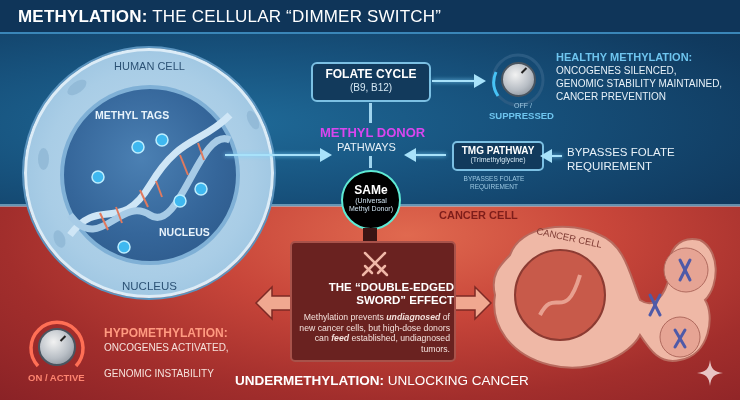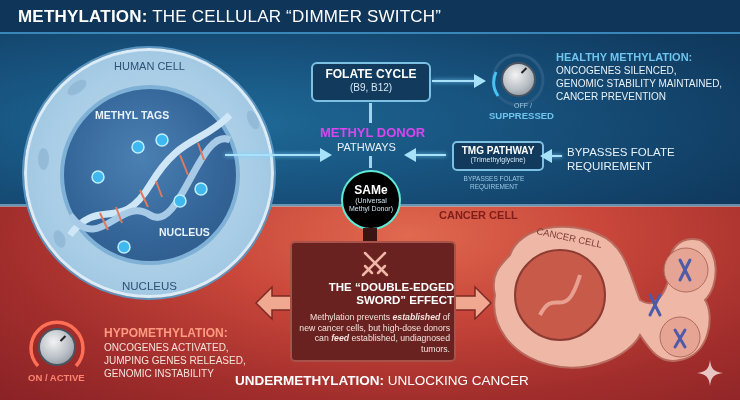--- a/index.html
+++ b/index.html
@@ -206,21 +206,21 @@
         <line x1="18" y1="25" x2="25" y2="18"></line>
           <line x1="5" y1="18" x2="12" y2="25"></line>
         <line x1="23" y1="23" x2="27" y2="27"></line>
           <line x1="7" y1="23" x2="3" y2="27"></line>
       </g>
     </svg>
     <div class="sword-title">
       <div>THE “DOUBLE-EDGED</div>
       <div>SWORD” EFFECT</div>
     </div>
-    <div class="sword-body"><span>Methylation prevents </span><b>established</b><span> of new cancer cells, but high-dose donors can </span><b>feed</b><span> established, undiagnosed tumors.</span></div>
+    <div class="sword-body"><span>Methylation prevents </span><b>undiagnosed</b><span> of new cancer cells, but high-dose donors can </span><b>feed</b><span> established, undiagnosed tumors.</span></div>
   </div>
 
   <div class="cancer-label">CANCER CELL</div>
   <svg class="cancer-cell" style="left:480px;top:215px;width:250px;height:160px;" viewBox="0 0 250 160">
     <path d="M30 40 C 40 10, 90 5, 120 20 C 145 30, 150 60, 160 85 C 175 95, 185 80, 190 60 C 185 35, 200 20, 220 25 C 240 35, 240 70, 225 85 C 235 100, 230 140, 200 145 C 180 150, 170 135, 160 120 C 150 140, 110 160, 70 150 C 30 140, 10 110, 15 80 C 10 60, 20 50, 30 40 Z" fill="#efb8a6" stroke="#b86a5e" stroke-width="2"></path>
     <circle cx="80" cy="80" r="45" fill="#c85a4a" stroke="#8c3b32" stroke-width="2"></circle>
     <path d="M60 100 C 75 70, 85 110, 100 60" fill="none" stroke="#e8a090" stroke-width="4"></path>
     <circle cx="206" cy="55" r="22" fill="#e6a494" stroke="#b06a5e"></circle>
     <circle cx="200" cy="122" r="20" fill="#e6a494" stroke="#b06a5e"></circle>
     <g stroke="#4f5aa8" stroke-width="3" stroke-linecap="round">
@@ -236,21 +236,20 @@
 
   <svg style="position:absolute;left:28px;top:318px;width:58px;height:58px;" viewBox="0 0 58 58">
     <path d="M10 48 A26 26 0 1 1 48 48" fill="none" stroke="#ff6f55" stroke-width="3.5"></path>
   </svg>
   <div class="knob" style="left:38px;top:328px;width:38px;height:38px;"></div>
   <div style="position:absolute;left:62px;top:335px;width:2px;height:7px;background:#222;transform:rotate(45deg);"></div>
   <div class="on-label">ON / ACTIVE</div>
 
   <div class="hypo-title">HYPOMETHYLATION:</div>
   <div class="hypo-line" style="top:342px;">ONCOGENES ACTIVATED,</div>
-  <div class="hypo-line" style="top:355px;">JUMPING GENES RELEASED,</div>
   <div class="hypo-line" style="top:368px;">GENOMIC INSTABILITY</div>
 
   <div class="under-title">
     <b>UNDERMETHYLATION:</b>
     <span>UNLOCKING CANCER</span>
   </div>
 
   <svg class="sparkle" viewBox="0 0 26 26">
     <path d="M13 0 C 14 9, 17 12, 26 13 C 17 14, 14 17, 13 26 C 12 17, 9 14, 0 13 C 9 12, 12 9, 13 0 Z" fill="#e8c4c4"></path>
   </svg>

